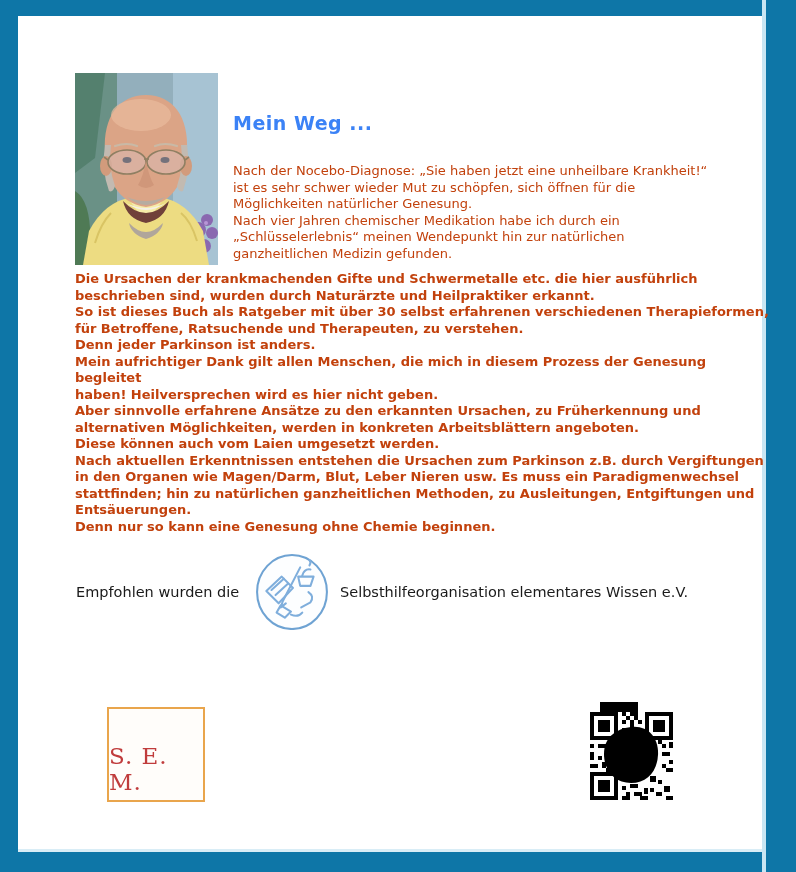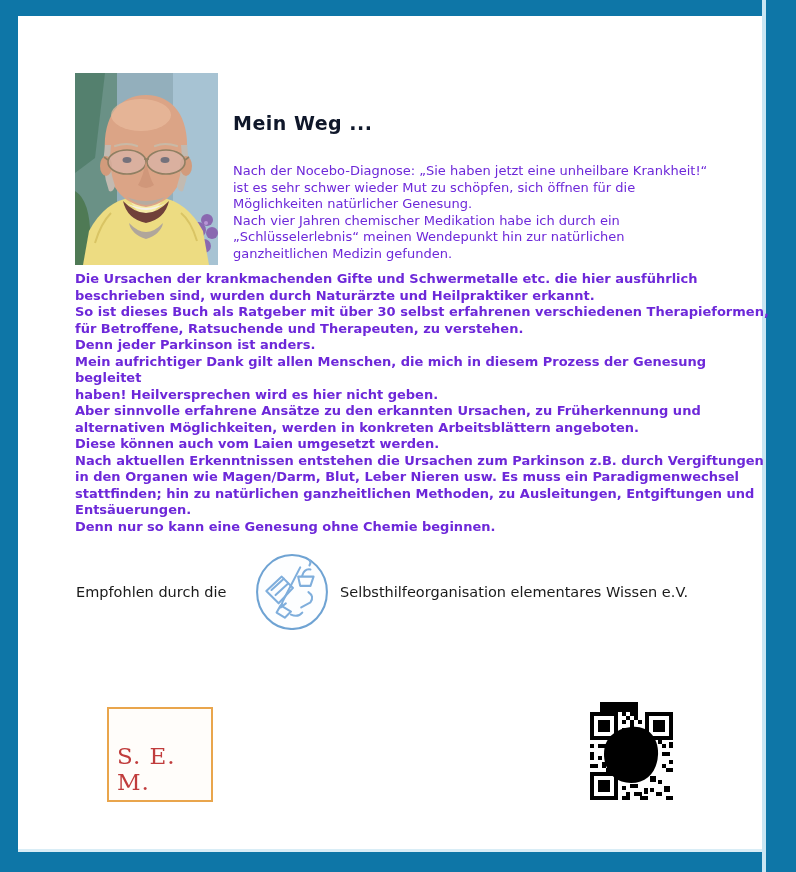--- a/index.html
+++ b/index.html
@@ -14,35 +14,35 @@
   .frame-left{top:0;left:0;width:18px;height:872px;}
   .frame-right{top:0;right:0;width:30px;height:872px;}
   .frame-right::before{content:"";position:absolute;left:-4px;top:0;width:4px;height:100%;background:#c9e6f3;}
   .frame-bottom::before{content:"";position:absolute;left:0;top:-3px;width:100%;height:3px;background:#d9edf6;}
 
   .photo{position:absolute;left:75px;top:73px;width:143px;height:192px;}
   .photo svg{display:block;width:100%;height:100%;}
 
   .title{
     position:absolute;left:233px;top:112px;margin:0;
-    font-size:19px;font-weight:bold;color:#0f172a;letter-spacing:0.5px;
+    font-size:19px;font-weight:bold;color:#3b82f6;letter-spacing:0.5px;
   }
-  .para{white-space:pre-line;font-size:13px;line-height:16.5px;color:#6d28d9;}
+  .para{white-space:pre-line;font-size:13px;line-height:16.5px;color:#c2410c;}
   .para-intro{position:absolute;left:233px;top:163px;width:535px;}
   .para-main{position:absolute;left:75px;top:271px;width:695px;font-weight:bold;}
 
   .rec-prefix{position:absolute;left:76px;top:584px;font-size:14.5px;}
   .org-logo{position:absolute;left:254px;top:552px;width:76px;height:78px;}
   .org-logo svg{display:block;width:100%;height:100%;}
   .rec-org{position:absolute;left:340px;top:584px;font-size:14.5px;text-align:right;}
 
   .sem-box{
     position:absolute;left:107px;top:707px;width:94px;height:91px;
     border:2px solid #e9a54c;background:#fffdfa;
-    display:flex;align-items:center;justify-content:center;padding-left:8px;
+    display:flex;align-items:center;justify-content:center;
   }
   .sem-label{
     font-family:"DejaVu Serif","Liberation Serif",serif;
     color:#c03c3c;font-size:23px;letter-spacing:1px;margin-top:28px;
   }
   .isbn-block{position:absolute;left:278px;top:739px;width:234px;text-align:center;}
   .isbn{font-size:15px;font-weight:bold;letter-spacing:0.5px;color:#000;}
   .isbn-smudge{
     font-size:10px;letter-spacing:3.5px;color:#000;margin-top:2px;
     filter:blur(1.3px);transform:scaleY(0.85);opacity:0.9;
@@ -127,21 +127,21 @@
 haben! Heilversprechen wird es hier nicht geben.
 Aber sinnvolle erfahrene Ansätze zu den erkannten Ursachen, zu Früherkennung und
 alternativen Möglichkeiten, werden in konkreten Arbeitsblättern angeboten.
 Diese können auch vom Laien umgesetzt werden.
 Nach aktuellen Erkenntnissen entstehen die Ursachen zum Parkinson z.B. durch Vergiftungen
 in den Organen wie Magen/Darm, Blut, Leber Nieren usw. Es muss ein Paradigmenwechsel
 stattfinden; hin zu natürlichen ganzheitlichen Methoden, zu Ausleitungen, Entgiftungen und
 Entsäuerungen.
 Denn nur so kann eine Genesung ohne Chemie beginnen.</div>
 
-  <span class="rec-prefix">Empfohlen durch die</span>
+  <span class="rec-prefix">Empfohlen wurden die</span>
 
   <div class="org-logo">
     <svg viewBox="0 0 74 74" aria-hidden="true">
       <ellipse cx="37" cy="38" rx="34" ry="36" fill="#fdfeff" stroke="#6fa3d3" stroke-width="2"></ellipse>
       <g fill="none" stroke="#7faedc" stroke-width="2" stroke-linecap="round" stroke-linejoin="round">
         <path d="M12,37 L27,23 L38,34 L24,49 Z"></path>
         <path d="M17,36 L29,25 M21,41 L33,30"></path>
         <path d="M45,14 L28,47 L26,53 L31,49"></path>
         <path d="M43,23 h15 l-3,9 h-10 Z"></path>
         <path d="M47,22 q2,-7 8,-6"></path>

